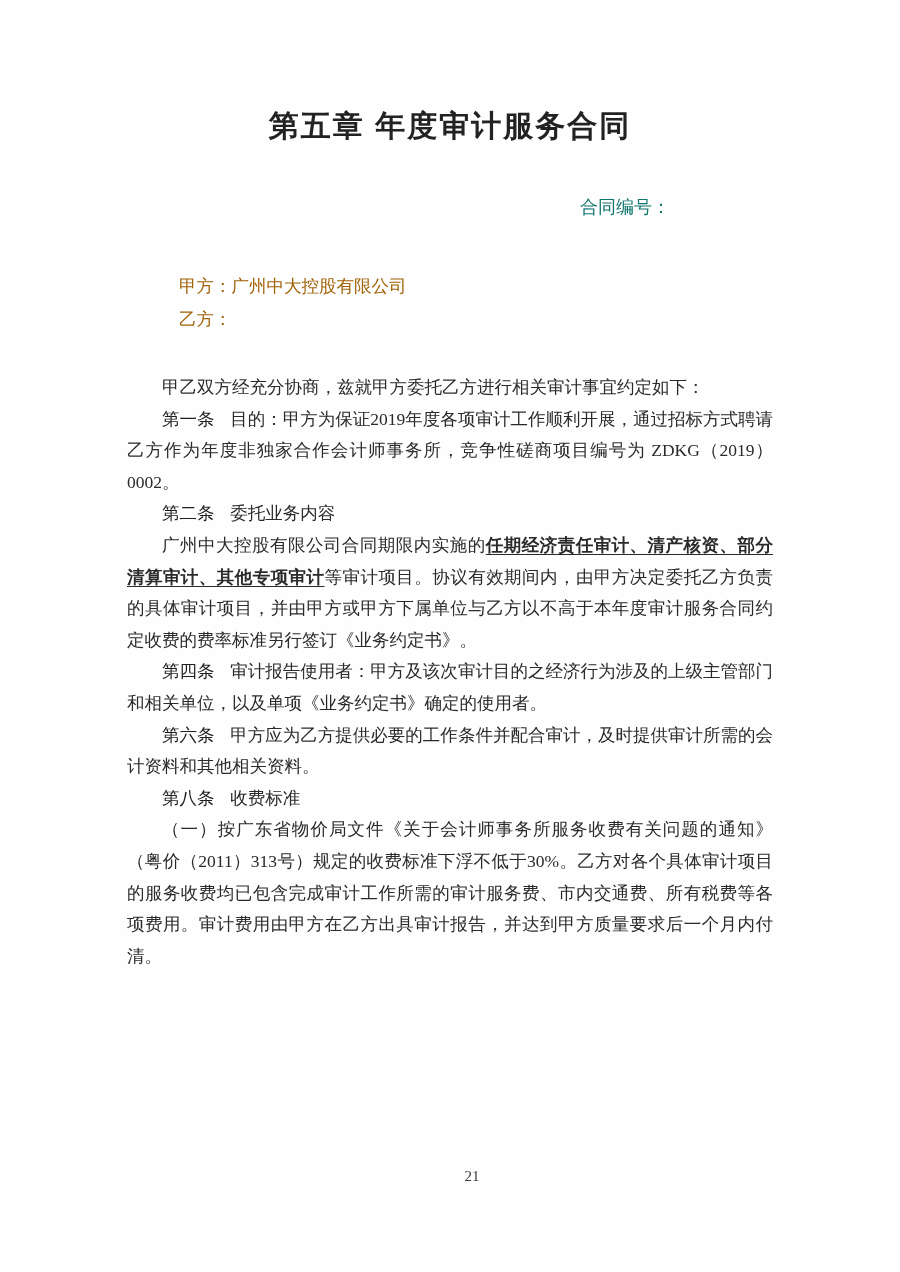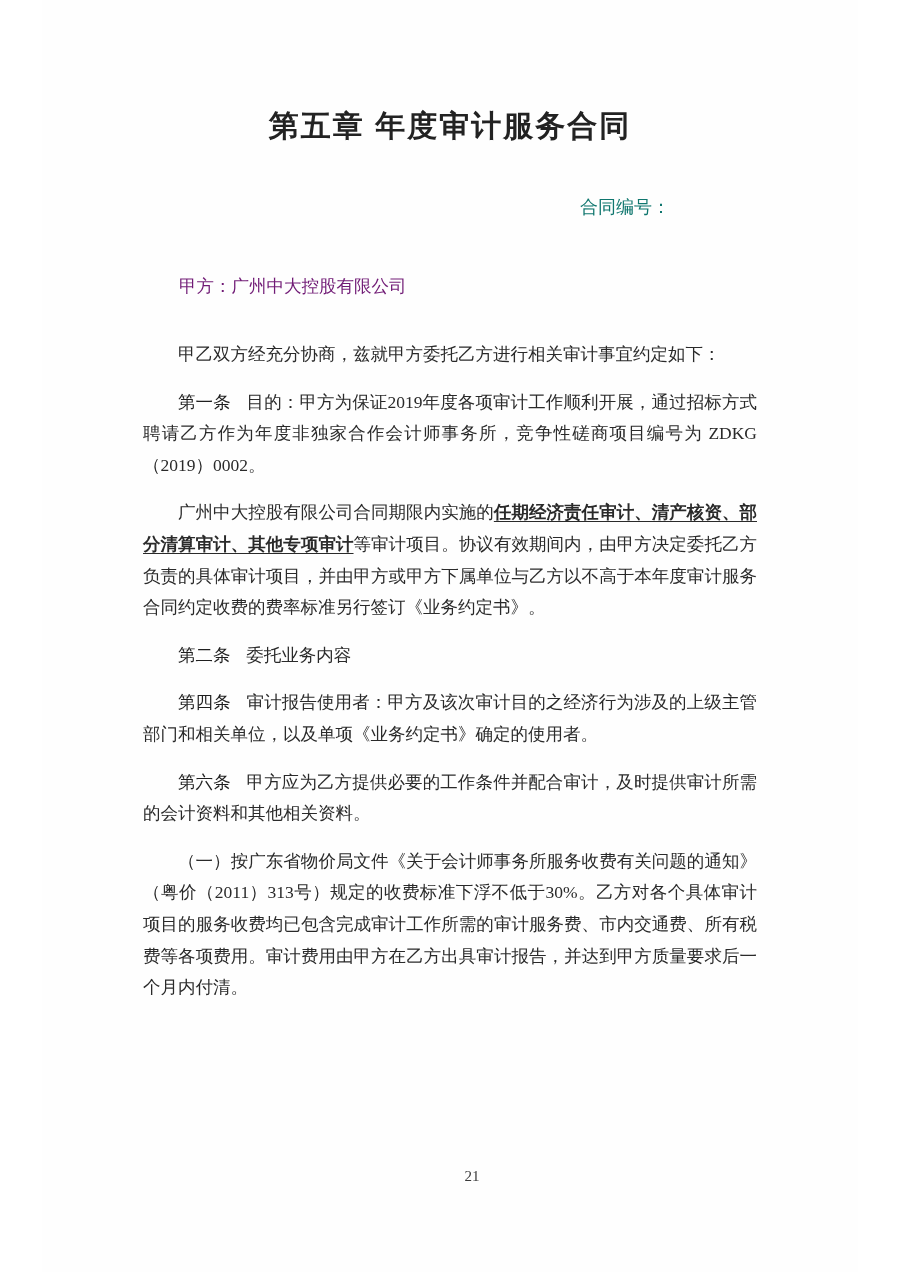--- a/index.html
+++ b/index.html
@@ -35,27 +35,27 @@
     padding-right: 103px;
     font-size: 18px;
     line-height: 26px;
     color: #0f766e;
   }
   .parties {
     margin-top: 50px;
     margin-left: 52px;
     font-size: 17.5px;
     line-height: 33px;
-    color: #701a75;
+    color: #a16207;
   }
   .body-text {
     margin-top: 36px;
   }
   .para {
-    margin: 16px;
+    margin: 0;
     font-size: 17.5px;
     line-height: 31.6px;
     text-align: justify;
     text-indent: 2em;
     color: #2a2a2a;
   }
   .art-label {
     font-weight: 400;
     margin-right: 0.9em;
     color: #1f1f1f;
@@ -80,39 +80,41 @@
 <body>
 
 <div class="page">
 
   <h1 class="title">第五章 年度审计服务合同</h1>
 
   <div class="contract-no">合同编号：</div>
 
   <div class="parties">
     <div>甲方：广州中大控股有限公司</div>
+    <div>乙方：</div>
   </div>
 
   <div class="body-text">
 
     <p class="para"><span>甲乙双方经充分协商，兹就甲方委托乙方进行相关审计事宜约定如下：</span></p>
 
     <p class="para"><span class="art-label">第一条</span><span>目的：甲方为保证2019年度各项审计工作顺利开展，通过招标方式聘请乙方作为年度非独家合作会计师事务所，竞争性磋商项目编号为 ZDKG（2019）0002。</span></p>
 
+    <p class="para"><span class="art-label">第二条</span><span>委托业务内容</span></p>
+
     <p class="para"><span>广州中大控股有限公司合同期限内实施的</span><span class="ul-seg">任期经济责任审计、清产核资、部分清算审计、其他专项审计</span><span>等审计项目。协议有效期间内，由甲方决定委托乙方负责的具体审计项目，并由甲方或甲方下属单位与乙方以不高于本年度审计服务合同约定收费的费率标准另行签订《业务约定书》。</span></p>
-
-    <p class="para"><span class="art-label">第二条</span><span>委托业务内容</span></p>
 
 
     <p class="para"><span class="art-label">第四条</span><span>审计报告使用者：甲方及该次审计目的之经济行为涉及的上级主管部门和相关单位，以及单项《业务约定书》确定的使用者。</span></p>
 
 
     <p class="para"><span class="art-label">第六条</span><span>甲方应为乙方提供必要的工作条件并配合审计，及时提供审计所需的会计资料和其他相关资料。</span></p>
 
 
+    <p class="para"><span class="art-label">第八条</span><span>收费标准</span></p>
 
     <p class="para"><span>（一）按广东省物价局文件《关于会计师事务所服务收费有关问题的通知》（粤价（2011）313号）规定的收费标准下浮不低于30%。乙方对各个具体审计项目的服务收费均已包含完成审计工作所需的审计服务费、市内交通费、所有税费等各项费用。审计费用由甲方在乙方出具审计报告，并达到甲方质量要求后一个月内付清。</span></p>
 
 
   </div>
 
   <div class="pageno">21</div>
 
 </div>
 

